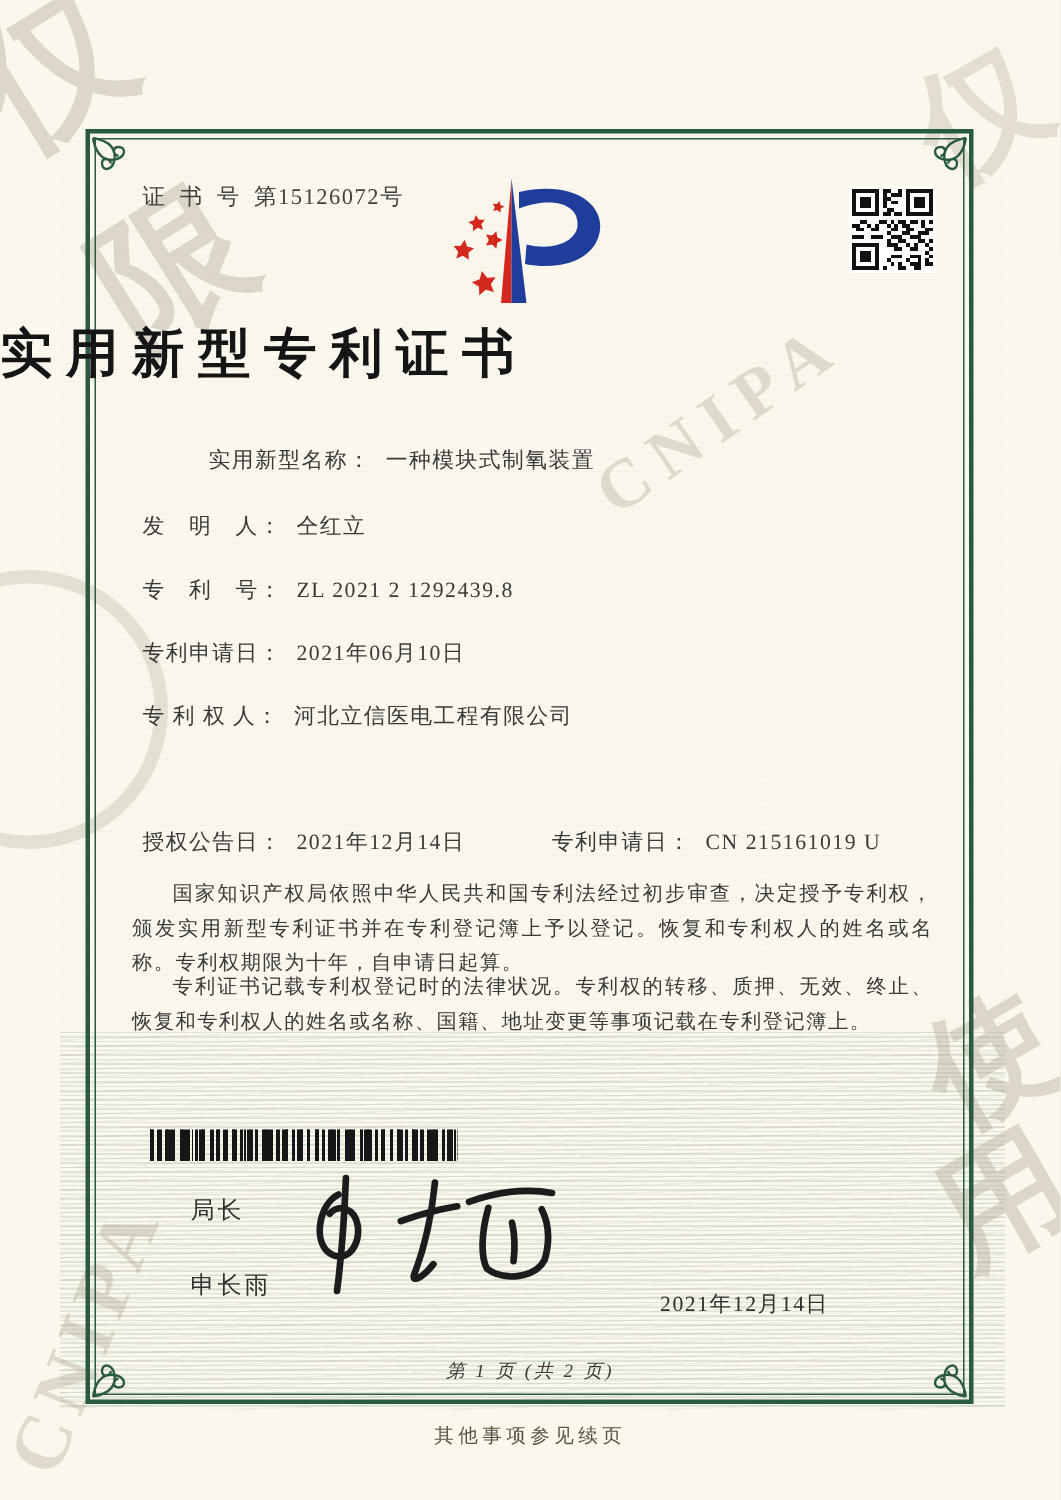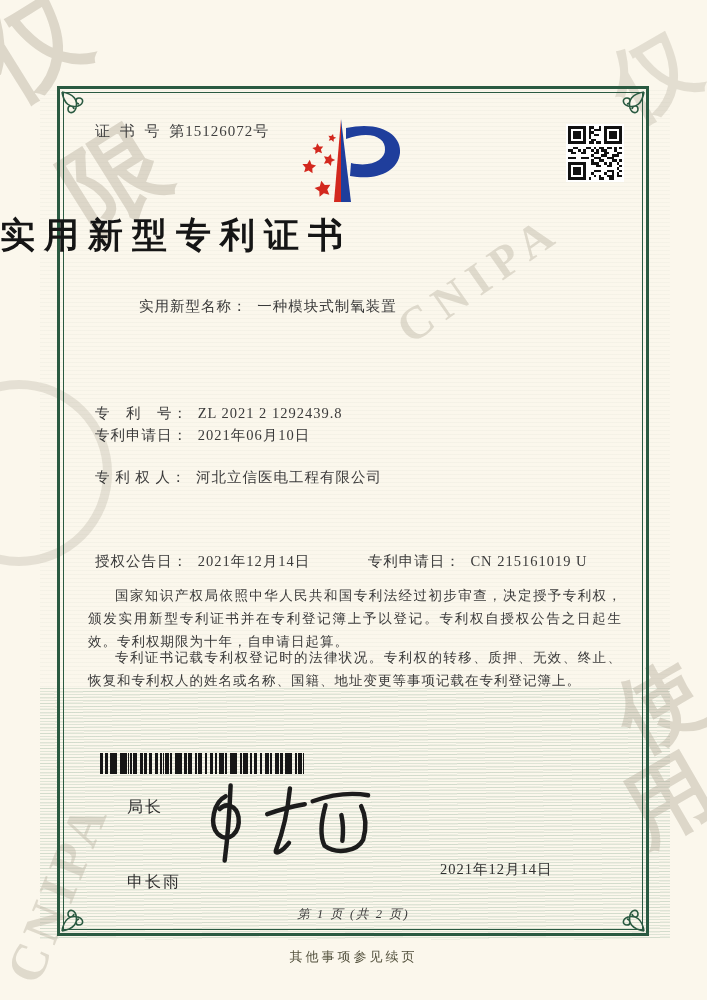--- a/index.html
+++ b/index.html
@@ -61,38 +61,38 @@
   .cert-no .num{letter-spacing:1px;}
   .logo{position:absolute;left:288px;top:106px;width:116px;height:96px;}
   .qr{position:absolute;left:566px;top:124px;width:58px;height:58px;background:#fff;padding:2px;box-sizing:border-box;}
   .doc-title{
     position:absolute;left:0;top:212px;width:100%;
     font-size:35px;font-weight:bold;color:#151515;letter-spacing:9px;
   }
   .field{position:absolute;left:95px;font-size:14.5px;color:#3a3a3a;white-space:nowrap;}
   .flabel{letter-spacing:1px;}
   .fvalue{margin-left:6px;letter-spacing:1px;}
-  .f1{top:297px;margin-left:44px;} .f2{top:341px;} .f3{top:404px;} .f4{top:426px;}
+  .f1{top:297px;margin-left:44px;} .f2{top:341px;} .f3{top:384px;} .f4{top:426px;}
   .f5{top:468px;} .f6{top:510px;} .f7{top:552px;}
   .grant-no{margin-left:54px;}
   .para{
     position:absolute;left:88px;width:534px;font-size:13.5px;color:#3a3a3a;
     line-height:1.72;text-align:justify;text-indent:2em;letter-spacing:1px;
   }
   .p1{top:584px;}
   .p2{top:646px;}
   .barcode{
     position:absolute;left:100px;top:753px;width:205px;height:21px;
     background-image:
       repeating-linear-gradient(90deg,#161616 0 2px,rgba(0,0,0,0) 2px 5px),
       repeating-linear-gradient(90deg,#161616 0 1px,rgba(0,0,0,0) 1px 7px),
       repeating-linear-gradient(90deg,#161616 0 3px,rgba(0,0,0,0) 3px 11px);
   }
   .commissioner-title{position:absolute;left:127px;top:797px;font-size:16px;color:#2f2f2f;letter-spacing:2px;}
-  .commissioner-name{position:absolute;left:127px;top:872px;font-size:16px;color:#2f2f2f;letter-spacing:2px;}
+  .commissioner-name{position:absolute;left:127px;top:847px;font-size:16px;color:#2f2f2f;letter-spacing:2px;}
   .signature{position:absolute;left:196px;top:782px;width:178px;height:82px;}
   .issue-date{position:absolute;left:440px;top:860px;font-size:14.5px;color:#2f2f2f;letter-spacing:1px;}
   .page-indicator{position:absolute;left:0;top:906px;width:100%;text-align:center;font-size:12.5px;color:#3a3a3a;letter-spacing:2px;font-style:italic;}
   .footer-note{position:absolute;left:0;top:948px;width:100%;text-align:center;font-size:13px;color:#55533f;letter-spacing:3px;z-index:5;}
 </style>
 </head>
 <body>
 
 <div class="page">
 
@@ -275,40 +275,44 @@
           <rect x="1" y="15" width="5" height="5" fill="#fff"></rect>
           <rect x="2" y="16" width="3" height="3" fill="#111"></rect>
         </svg></div>
 
     <div class="doc-title">实用新型专利证书</div>
 
     <div class="field f1">
       <span class="flabel">实用新型名称：</span>
       <span class="fvalue">一种模块式制氧装置</span>
     </div>
+    <div class="field f2">
+      <span class="flabel">发　明　人：</span>
+      <span class="fvalue">仝红立</span>
+    </div>
     <div class="field f3">
       <span class="flabel">专　利　号：</span>
       <span class="fvalue">ZL 2021 2 1292439.8</span>
     </div>
     <div class="field f4">
       <span class="flabel">专利申请日：</span>
       <span class="fvalue">2021年06月10日</span>
     </div>
     <div class="field f5">
       <span class="flabel">专 利 权 人：</span>
       <span class="fvalue">河北立信医电工程有限公司</span>
     </div>
     <div class="field f7">
       <span class="flabel">授权公告日：</span>
       <span class="fvalue">2021年12月14日</span>
       <span class="flabel grant-no">专利申请日：</span>
       <span class="fvalue">CN 215161019 U</span>
     </div>
 
-    <div class="para p1">国家知识产权局依照中华人民共和国专利法经过初步审查，决定授予专利权，颁发实用新型专利证书并在专利登记簿上予以登记。专利权自授权公告之日起生效。专利权期限为十年，自申请日起算。</div>
+    <div class="para p1">国家知识产权局依照中华人民共和国专利法经过初步审查，决定授予专利权，颁发实用新型专利证书并在专利登记簿上予以登记。恢复和专利权人的姓名或名称。专利权期限为十年，自申请日起算。</div>
     <div class="para p2">专利证书记载专利权登记时的法律状况。专利权的转移、质押、无效、终止、恢复和专利权人的姓名或名称、国籍、地址变更等事项记载在专利登记簿上。</div>
 
     <div class="barcode"></div>
 
     <div class="commissioner-title">局长</div>
     <div class="commissioner-name">申长雨</div>
 
     <div class="signature">
       <svg viewBox="0 0 180 82" width="178" height="82">
         <g fill="none" stroke="#1c1c1c" stroke-width="4.5" stroke-linecap="round">

